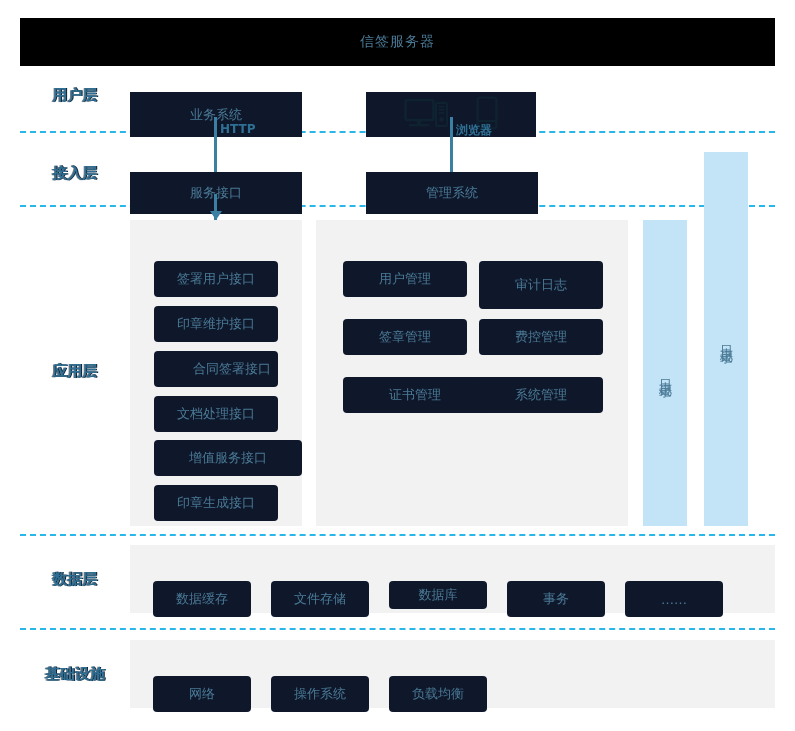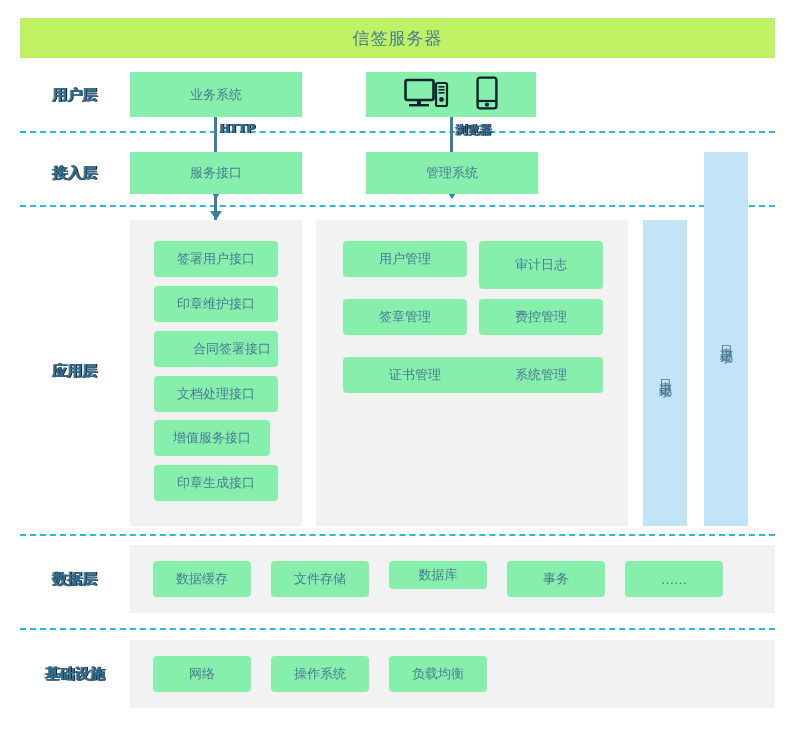--- a/index.html
+++ b/index.html
@@ -20,24 +20,24 @@
     width: 795px;
     height: 731px;
   }
 
   
   .abs { position: absolute; box-sizing: border-box; }
 
   
   .title-bar {
     left: 20px; top: 18px;
-    width: 755px; height: 40px;
-    background: #bef264;
+    width: 755px; height: 48px;
+    background: #000000;
     display: flex; align-items: center; justify-content: center;
-    font-size: 17px;
+    font-size: 14px;
     color: #4a7a96;
     letter-spacing: 1px;
   }
 
   
   .layer-label {
     width: 110px;
     text-align: center;
     font-size: 15px;
     font-weight: bold;
@@ -50,24 +50,25 @@
   
   .sep {
     left: 20px;
     width: 755px;
     height: 0;
     border-top: 2px dashed #29b6e8;
   }
 
   
   .blue-box {
-    background: #86efac;
+    background: #0f172a;
     display: flex; align-items: center; justify-content: center;
     font-size: 13px;
     color: #4a7a96;
+    margin-top: 20px;
   }
   .blue-box.round { border-radius: 4px; }
   .panel {
     background: #f2f2f2;
   }
   .vert-box {
     background: #c3e3f7;
     display: flex; align-items: center; justify-content: center;
     font-size: 13px;
     color: #4a7a96;
@@ -158,21 +159,21 @@
   <div class="abs blue-box" style="left:366px; top:152px; width:172px; height:42px;">管理系统</div>
 
   <div class="abs arrow-line" style="left:214px; top:194px; height:26px;"></div>
   <div class="abs arrow-head" style="left:209.5px; top:211px;"></div>
 
   <div class="abs panel" style="left:130px; top:220px; width:172px; height:306px;"></div>
   <div class="abs blue-box round" style="left:154px; top:241px; width:124px; height:36px;">签署用户接口</div>
   <div class="abs blue-box round" style="left:154px; top:286px; width:124px; height:36px;">印章维护接口</div>
   <div class="abs blue-box round" style="left:154px; top:331px; width:124px; height:36px;padding-left:32px;">合同签署接口</div>
   <div class="abs blue-box round" style="left:154px; top:376px; width:124px; height:36px;">文档处理接口</div>
-  <div class="abs blue-box round" style="left:154px; top:420px; width:116px; height:36px;">增值服务接口</div>
+  <div class="abs blue-box round" style="left:154px; top:420px; width:148px; height:36px;">增值服务接口</div>
   <div class="abs blue-box round" style="left:154px; top:465px; width:124px; height:36px;">印章生成接口</div>
 
   <div class="abs panel" style="left:316px; top:220px; width:312px; height:306px;"></div>
   <div class="abs blue-box round" style="left:343px; top:241px; width:124px; height:36px;">用户管理</div>
   <div class="abs blue-box round" style="left:479px; top:241px; width:124px; height:48px;">审计日志</div>
   <div class="abs blue-box round" style="left:343px; top:299px; width:124px; height:36px;">签章管理</div>
   <div class="abs blue-box round" style="left:479px; top:299px; width:124px; height:36px;">费控管理</div>
   <div class="abs blue-box round" style="left:343px; top:357px; width:144px; height:36px;">证书管理</div>
   <div class="abs blue-box round" style="left:479px; top:357px; width:124px; height:36px;">系统管理</div>
 

